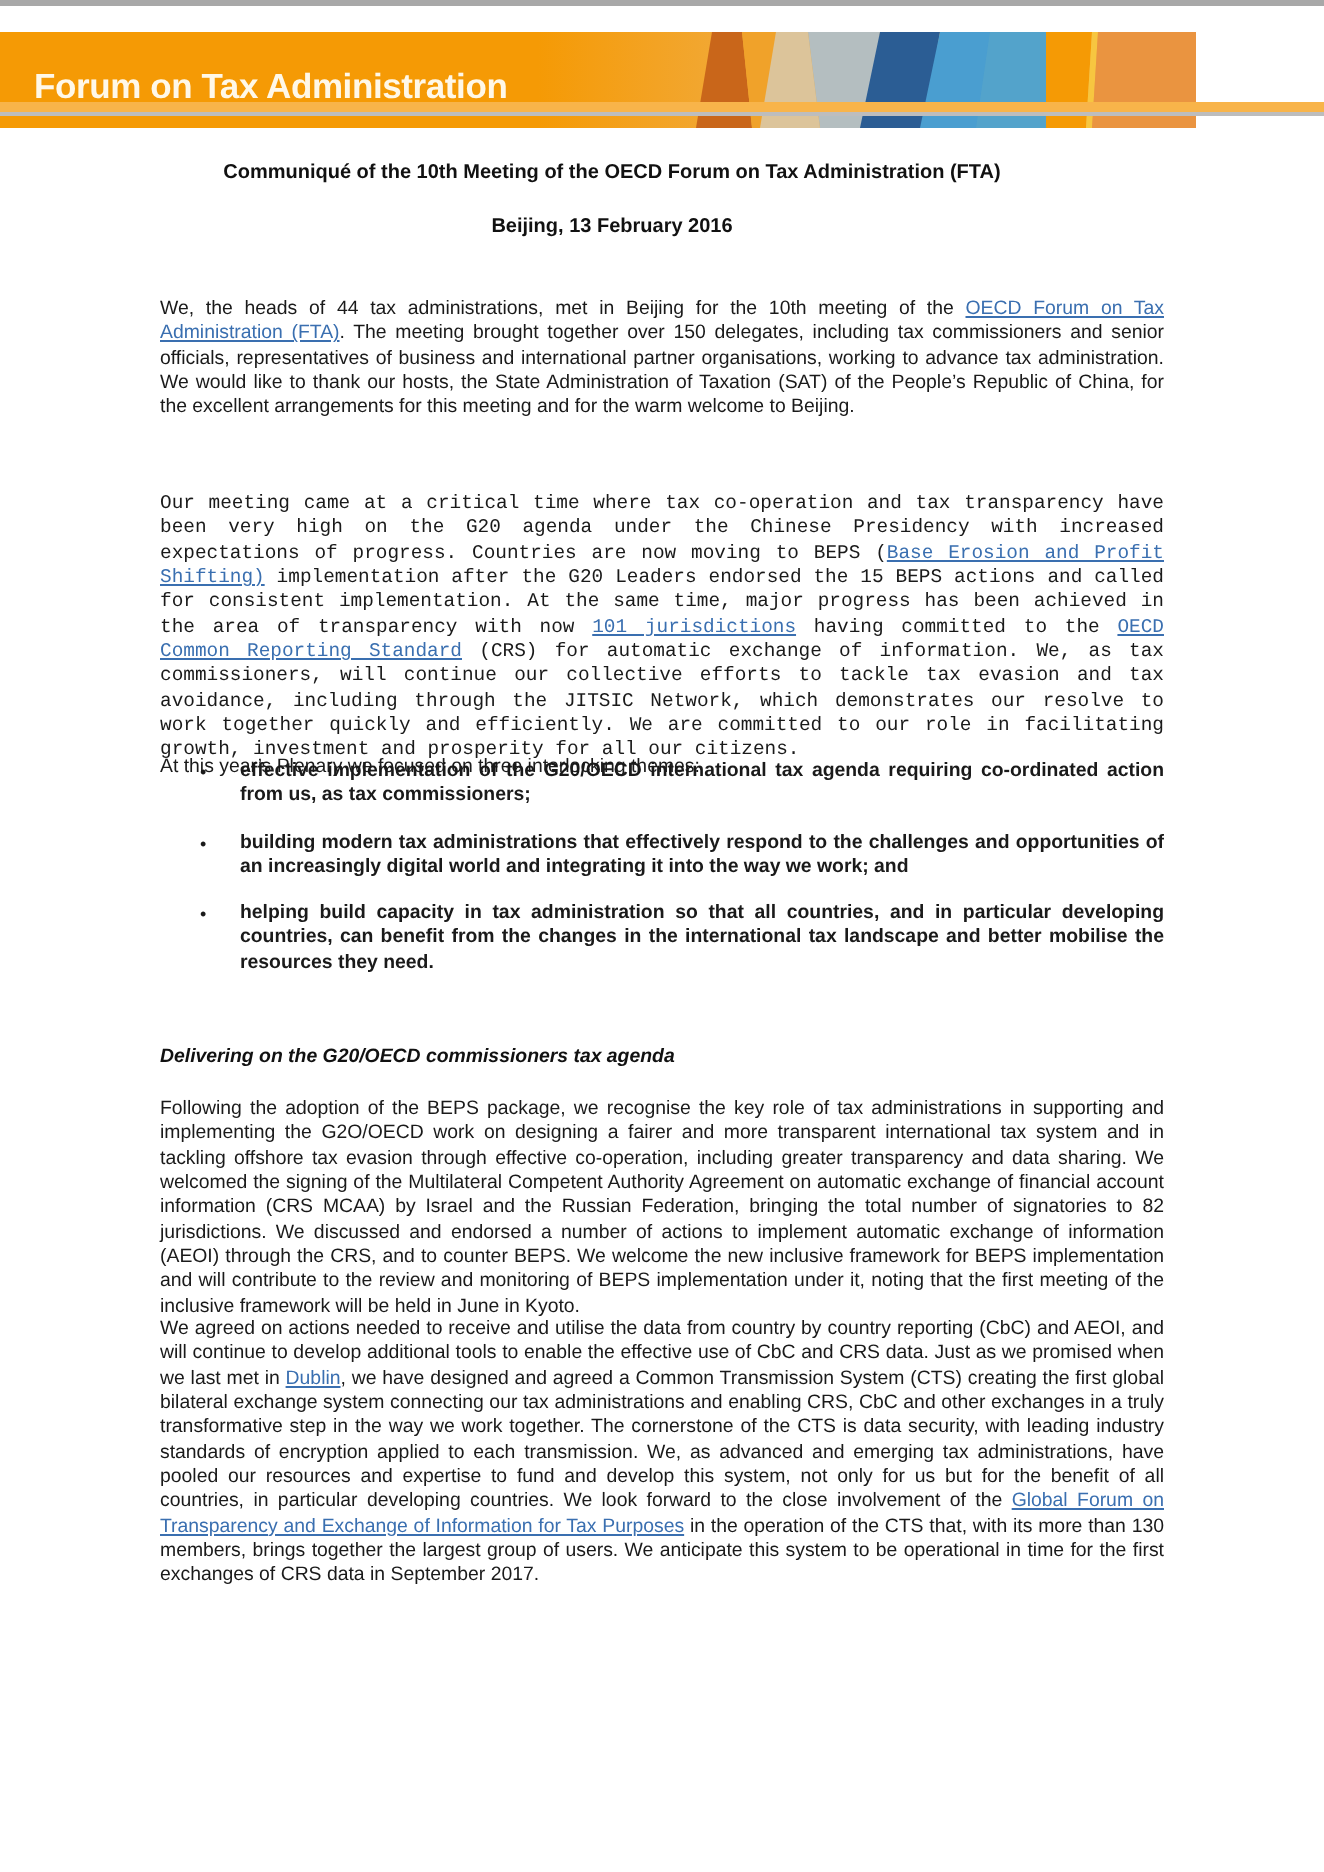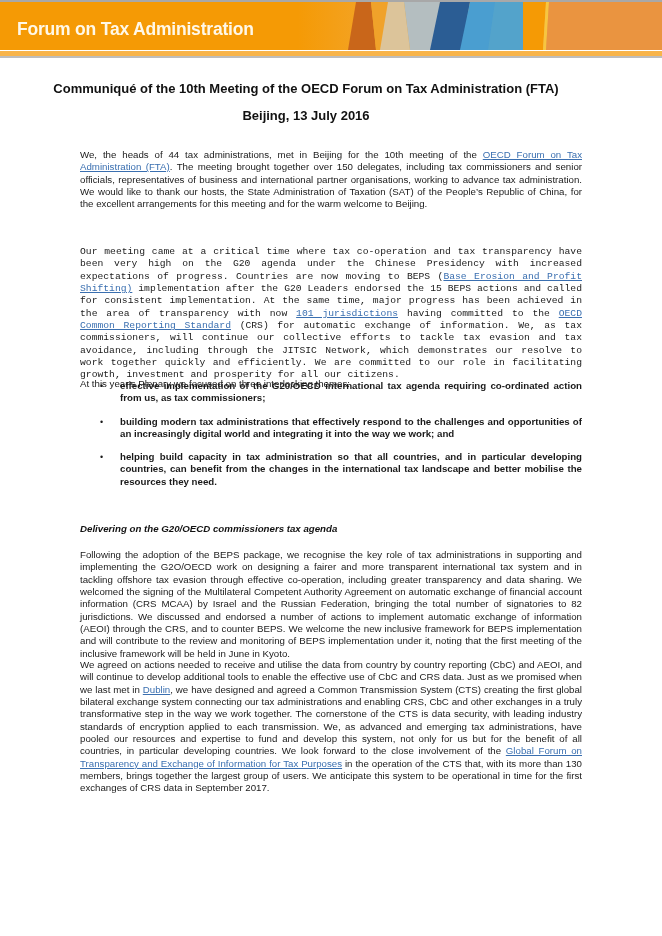--- a/index.html
+++ b/index.html
@@ -1,28 +1,28 @@
 <!DOCTYPE html>
 <html><head>
 <meta charset="utf-8">
 <style>
   * { margin: 0; padding: 0; box-sizing: border-box; }
   html, body { width: 662px; height: 936px; background: #ffffff; overflow: hidden; }
   body { position: relative; font-family: "Liberation Sans", "DejaVu Sans", sans-serif; color: #1a1a1a; }
 
   .header { position: absolute; left: 0; top: 0; width: 662px; height: 58px; }
   .header .top-stripe { position: absolute; left: 0; top: 0; width: 662px; height: 3px; background: #a8a8a8; }
-  .header .band { position: absolute; left: 0; top: 2px; width: 662px; height: 48px;
+  .header .band { position: absolute; left: 0; top: 16px; width: 598px; height: 48px;
     background: linear-gradient(90deg, #f59a05 0%, #f59a05 45%, #f3a324 55%, #f0ad45 66%, #f0ad45 100%); overflow: hidden; }
   .header .bottom-stripe { position: absolute; left: 0; top: 51px; width: 662px; height: 5px; background: #f8b44a; }
   .header .bottom-line { position: absolute; left: 0; top: 56px; width: 662px; height: 2px; background: #bdbdbd; }
   .header .title { position: absolute; left: 17px; top: 17px; font-size: 17.5px; font-weight: bold; color: #fff8e8;
     letter-spacing: -0.2px; font-family: "Liberation Sans", sans-serif; }
   .header svg.deco { position: absolute; left: 0; top: 0; }
-  .doc-title { position: absolute; left: 0; width: 612px; text-align: center; font-weight: bold; font-size: 13px; color: #111; }
+  .doc-title { position: absolute; left: 0; width: 612px; text-align: center; font-weight: bold; font-size: 10px; color: #111; }
   .para { position: absolute; left: 80px; width: 502px; text-align: justify; font-size: 9.7px; line-height: 12.35px; color: #1a1a1a; }
   .para a, .link { color: #3a6fb0; text-decoration: underline; text-decoration-color: #3a6fb0; }
   .bullet-item { position: absolute; left: 80px; width: 502px; font-size: 9.7px; line-height: 12.35px; }
   .bullet-item .dot { position: absolute; left: 20px; top: 0; font-size: 9px; }
   .bullet-item .text { position: absolute; left: 40px; width: 462px; text-align: justify; font-weight: bold; }
   .section-heading { position: absolute; left: 80px; font-weight: bold; font-style: italic; font-size: 9.7px; color: #111; }
 </style>
 </head>
 <body>
 
@@ -41,21 +41,21 @@
       <path d="M546 0 L549 0 L546 48 L543 48 Z" fill="#f7c640"></path>
       <path d="M549 0 L662 0 L662 48 L546 48 Z" fill="#ea9440"></path>
     </svg>
     <div class="title">Forum on Tax Administration</div>
   </div>
   <div class="bottom-stripe"></div>
   <div class="bottom-line"></div>
 </div>
 
 <div class="doc-title" style="top:81px;">Communiqué of the 10th Meeting of the OECD Forum on Tax Administration (FTA)</div>
-<div class="doc-title" style="top:108px;">Beijing, 13 July 2016</div>
+<div class="doc-title" style="top:108px;">Beijing, 13 February 2016</div>
 
 <div class="para" style="top:149px;">
   <span>We, the heads of 44 tax administrations, met in Beijing for the 10th meeting of the </span><a class="link" href="#">OECD Forum on Tax Administration (FTA)</a><span>. The meeting brought together over 150 delegates, including tax commissioners and senior officials, representatives of business and international partner organisations, working to advance tax administration. We would like to thank our hosts, the State Administration of Taxation (SAT) of the People’s Republic of China, for the excellent arrangements for this meeting and for the warm welcome to Beijing.</span>
 </div>
 
 <div class="para" style="top:246px;font-family:Liberation Mono, monospace;">
   <span>Our meeting came at a critical time where tax co-operation and tax transparency have been very high on the G20 agenda under the Chinese Presidency with increased expectations of progress. Countries are now moving to BEPS (</span><a class="link" href="#">Base Erosion and Profit Shifting)</a><span> implementation after the G20 Leaders endorsed the 15 BEPS actions and called for consistent implementation. At the same time, major progress has been achieved in the area of transparency with now </span><a class="link" href="#">101 jurisdictions</a><span> having committed to the </span><a class="link" href="#">OECD Common Reporting Standard</a><span> (CRS) for automatic exchange of information. We, as tax commissioners, will continue our collective efforts to tackle tax evasion and tax avoidance, including through the JITSIC Network, which demonstrates our resolve to work together quickly and efficiently. We are committed to our role in facilitating growth, investment and prosperity for all our citizens.</span>
 </div>
 
 <div class="para" style="top:378px;">At this year’s Plenary we focused on three interlocking themes:</div>

